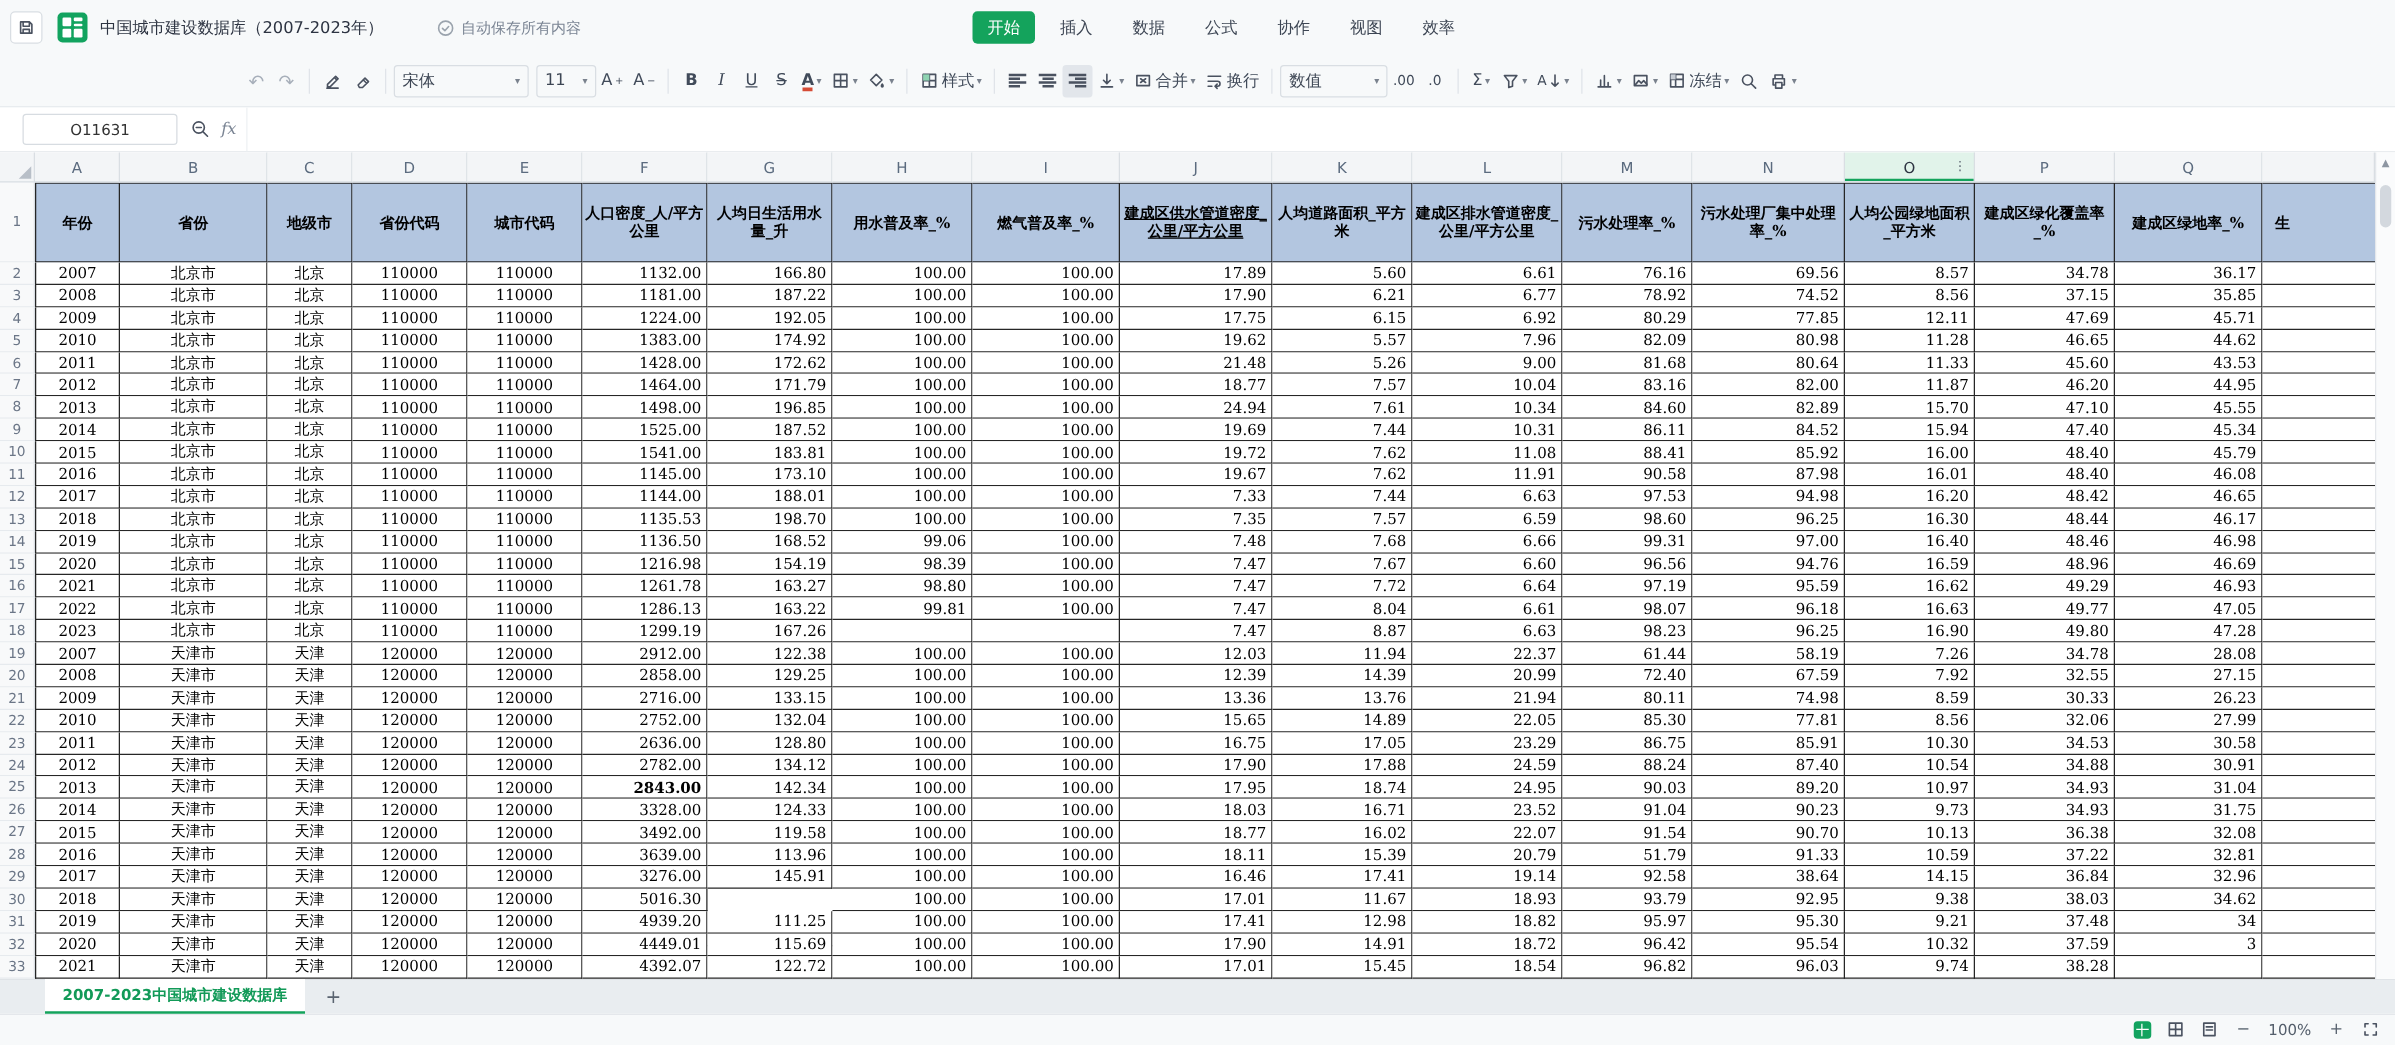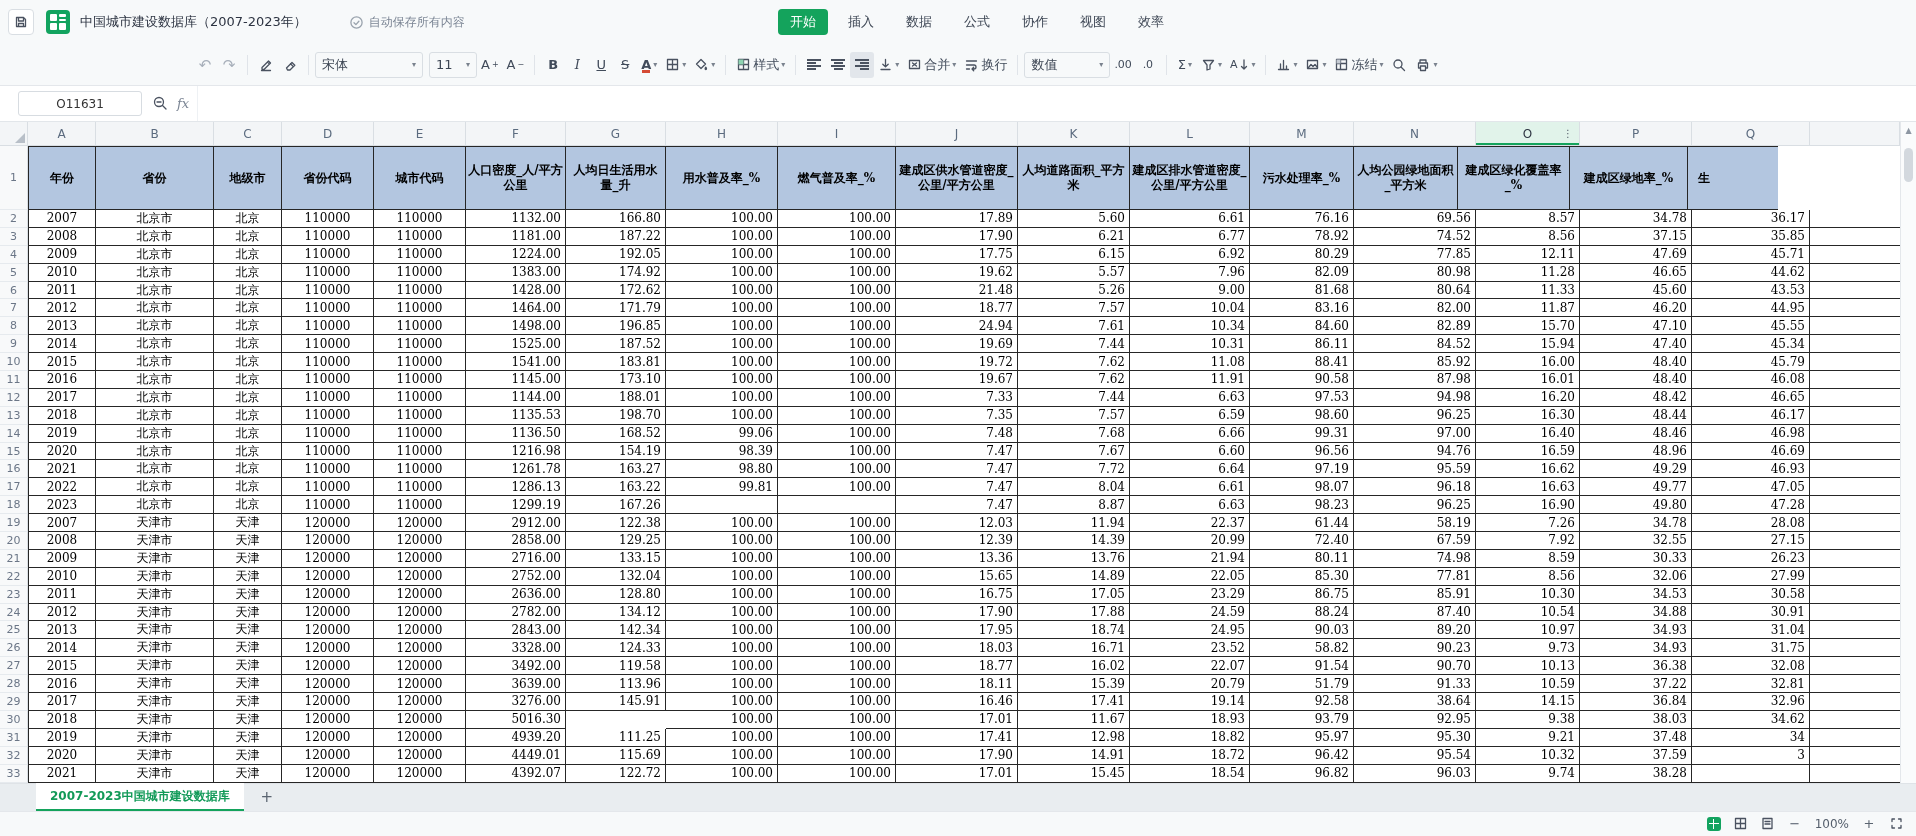--- a/index.html
+++ b/index.html
@@ -317,24 +317,25 @@
         <div class="rn" style="width: 28px;">1</div>
         <div class="hc bl" style="width: 68px;">年份</div>
         <div class="hc" style="width: 118px;">省份</div>
         <div class="hc" style="width: 68px;">地级市</div>
         <div class="hc" style="width: 92px;">省份代码</div>
         <div class="hc" style="width: 92px;">城市代码</div>
         <div class="hc" style="width: 100px;">人口密度_人/平方公里</div>
         <div class="hc" style="width: 100px;">人均日生活用水量_升</div>
         <div class="hc" style="width: 112px;">用水普及率_%</div>
         <div class="hc" style="width: 118px;">燃气普及率_%</div>
-        <div class="hc" style="width: 122px;">建成区供水管道密度_公里/平方公里</div>
+        <div class="hc" style="width: 122px; text-decoration: underline;">建成区供水管道密度_公里/平方公里</div>
         <div class="hc" style="width: 112px;">人均道路面积_平方米</div>
         <div class="hc" style="width: 120px;">建成区排水管道密度_公里/平方公里</div>
         <div class="hc" style="width: 104px;">污水处理率_%</div>
+        <div class="hc" style="width: 122px;">污水处理厂集中处理率_%</div>
         <div class="hc" style="width: 104px;">人均公园绿地面积_平方米</div>
         <div class="hc" style="width: 112px;">建成区绿化覆盖率_%</div>
         <div class="hc" style="width: 118px;">建成区绿地率_%</div>
         <div class="hc pl" style="width: 90px;">生</div>
       </div>
       <div class="crow drow">
         <div class="rn" style="width: 28px;">2</div>
         <div class="dc ctr bl" style="width: 68px;">2007</div>
         <div class="dc ctr" style="width: 118px;">北京市</div>
         <div class="dc ctr" style="width: 68px;">北京</div>
@@ -816,21 +817,21 @@
         <div class="dc num" style="width: 118px;">30.91</div>
         <div class="dc pc" style="width: 90px;"></div>
       </div>
       <div class="crow drow">
         <div class="rn" style="width: 28px;">25</div>
         <div class="dc ctr bl" style="width: 68px;">2013</div>
         <div class="dc ctr" style="width: 118px;">天津市</div>
         <div class="dc ctr" style="width: 68px;">天津</div>
         <div class="dc ctr" style="width: 92px;">120000</div>
         <div class="dc ctr" style="width: 92px;">120000</div>
-        <div class="dc num" style="width: 100px;">2843.00</div>
+        <div class="dc num" style="width: 100px; font-weight: bold;">2843.00</div>
         <div class="dc num" style="width: 100px;">142.34</div>
         <div class="dc num" style="width: 112px;">100.00</div>
         <div class="dc num" style="width: 118px;">100.00</div>
         <div class="dc num" style="width: 122px;">17.95</div>
         <div class="dc num" style="width: 112px;">18.74</div>
         <div class="dc num" style="width: 120px;">24.95</div>
         <div class="dc num" style="width: 104px;">90.03</div>
         <div class="dc num" style="width: 122px;">89.20</div>
         <div class="dc num" style="width: 104px;">10.97</div>
         <div class="dc num" style="width: 112px;">34.93</div>
@@ -844,21 +845,21 @@
         <div class="dc ctr" style="width: 68px;">天津</div>
         <div class="dc ctr" style="width: 92px;">120000</div>
         <div class="dc ctr" style="width: 92px;">120000</div>
         <div class="dc num" style="width: 100px;">3328.00</div>
         <div class="dc num" style="width: 100px;">124.33</div>
         <div class="dc num" style="width: 112px;">100.00</div>
         <div class="dc num" style="width: 118px;">100.00</div>
         <div class="dc num" style="width: 122px;">18.03</div>
         <div class="dc num" style="width: 112px;">16.71</div>
         <div class="dc num" style="width: 120px;">23.52</div>
-        <div class="dc num" style="width: 104px;">58.82</div>
+        <div class="dc num" style="width: 104px;">91.04</div>
         <div class="dc num" style="width: 122px;">90.23</div>
         <div class="dc num" style="width: 104px;">9.73</div>
         <div class="dc num" style="width: 112px;">34.93</div>
         <div class="dc num" style="width: 118px;">31.75</div>
         <div class="dc pc" style="width: 90px;"></div>
       </div>
       <div class="crow drow">
         <div class="rn" style="width: 28px;">27</div>
         <div class="dc ctr bl" style="width: 68px;">2015</div>
         <div class="dc ctr" style="width: 118px;">天津市</div>

